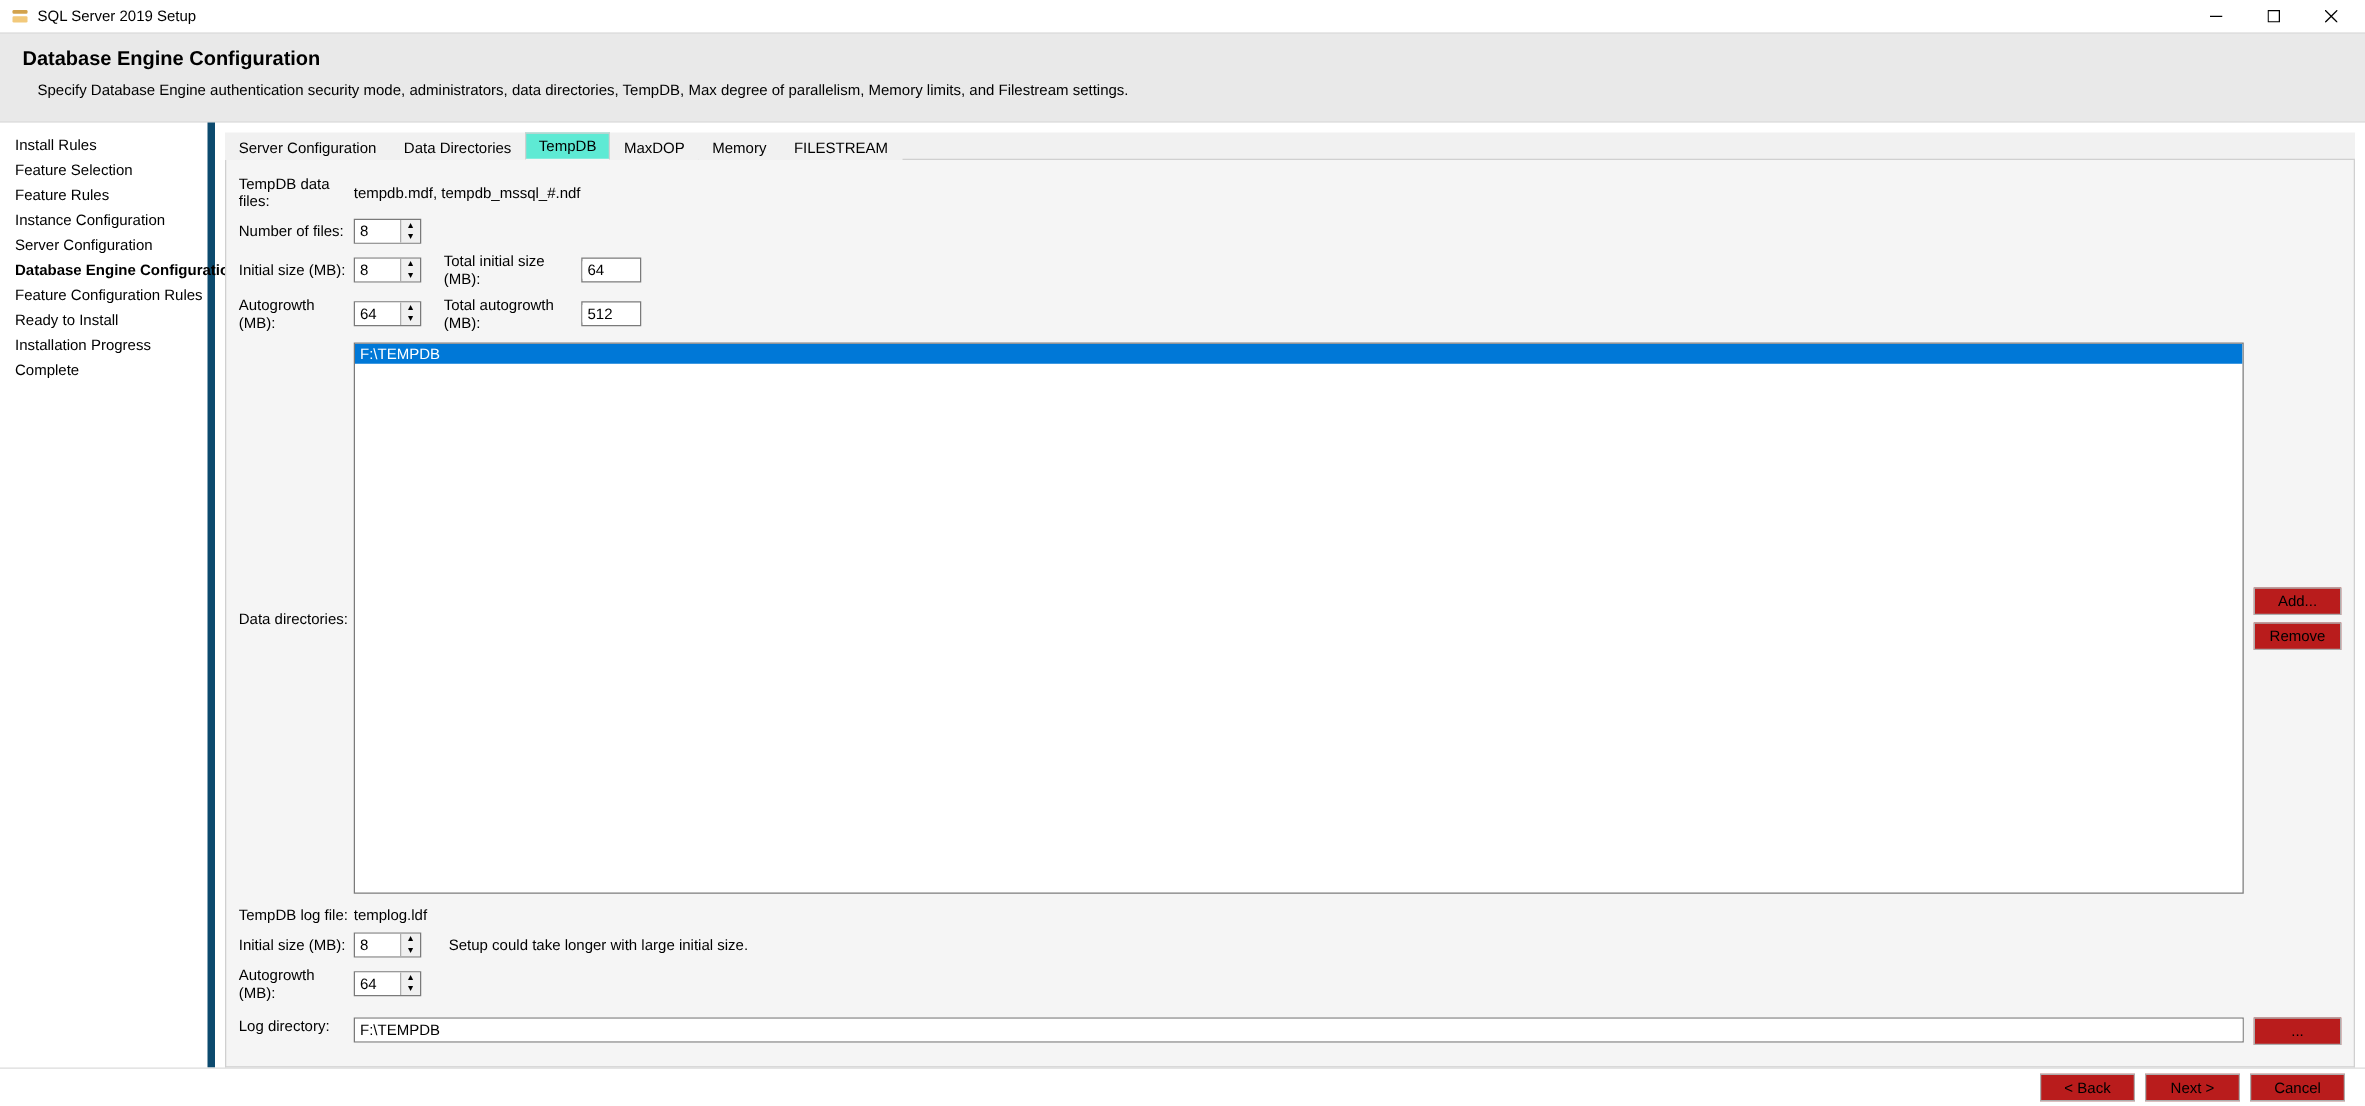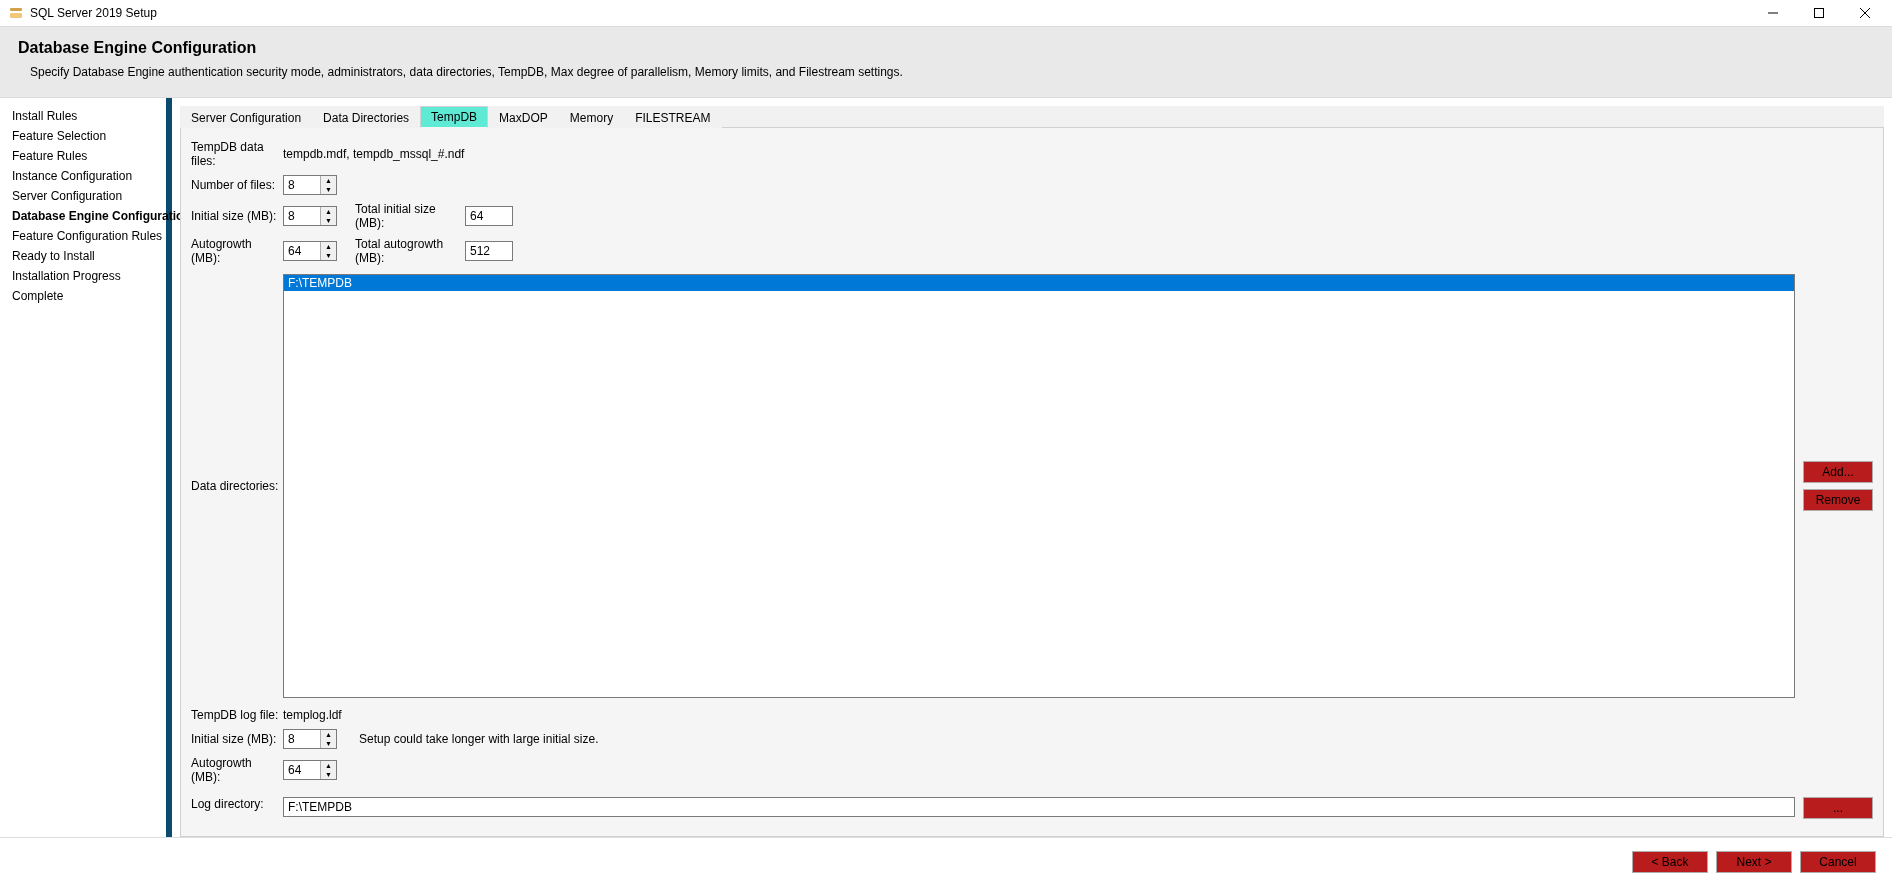--- a/index.html
+++ b/index.html
@@ -60,21 +60,21 @@
   .text-input { height:20px; border:1px solid #7a7a7a; background:#fff; }
   .text-input input { width:100%; height:100%; border:none; outline:none; font-size:12px; padding:0 4px; }
 
   .warn { font-size:12px; margin-left:22px; }
 
   .log-row { display:flex; align-items:flex-start; margin-top:6px; }
   .log-row .text-input { flex:1; }
   .browse-btn { width:70px; margin-left:8px; }
 
   
-  .footer { height:48px; border-top:1px solid #dcdcdc; display:flex; align-items:center; justify-content:flex-end; padding:0 16px; gap:8px; }
+  .footer { height:31px; border-top:1px solid #dcdcdc; display:flex; align-items:center; justify-content:flex-end; padding:0 16px; gap:8px; }
   .footer .btn { width:76px; }
 
 </style>
 </head>
 <body>
 
 <div class="window">
 
   <div class="titlebar">
     <div class="titlebar-left">

